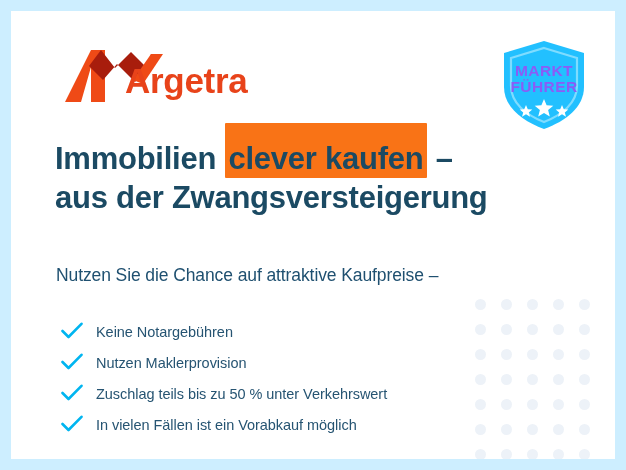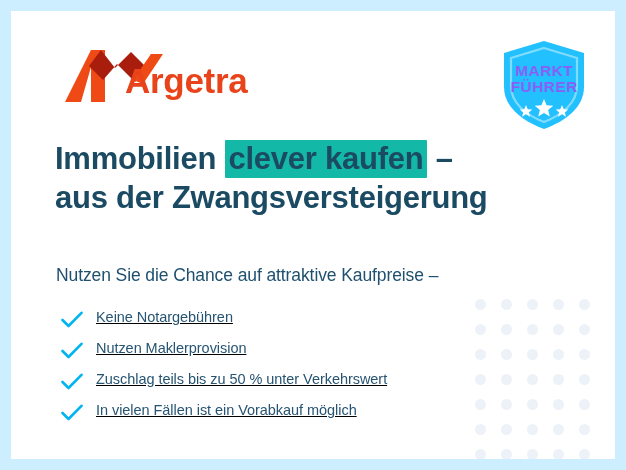--- a/index.html
+++ b/index.html
@@ -126,22 +126,22 @@
     top: 128px;
     width: 520px;
     font-size: 31px;
     font-weight: 700;
     color: #1b4a63;
     line-height: 1.27;
     letter-spacing: -0.25px;
   }
   #headline .hl-line { display: block; white-space: nowrap; }
   #headline .hl-mark {
-    background: #14b8a6;
-    padding: 1px 4px 2px 4px;
+    background: #f97316;
+    padding: 18px 4px 2px 4px;
     border-radius: 1px;
   }
 
   
   #subheading {
     position: absolute;
     left: 45px;
     top: 222px;
     width: 520px;
     font-size: 17.5px;
@@ -156,23 +156,22 @@
   
   #bullets {
     position: absolute;
     left: 50px;
     top: 298px;
     width: 470px;
     list-style: none;
   }
   #bullets li {
     display: flex;
-    align-items: flex-start;
+    align-items: flex-end;
     height: 31px;
-    text-decoration: underline;
   }
   #bullets .check-icon {
     flex: 0 0 auto;
     width: 26px;
     height: 20px;
     margin-right: 9px;
     display: flex;
     align-items: center;
     justify-content: flex-start;
   }

